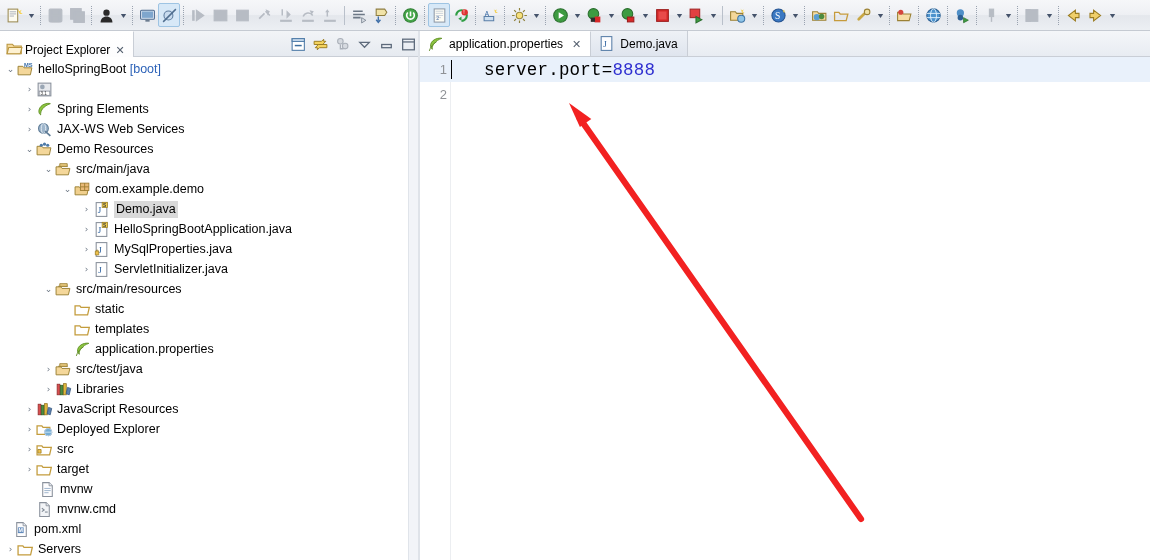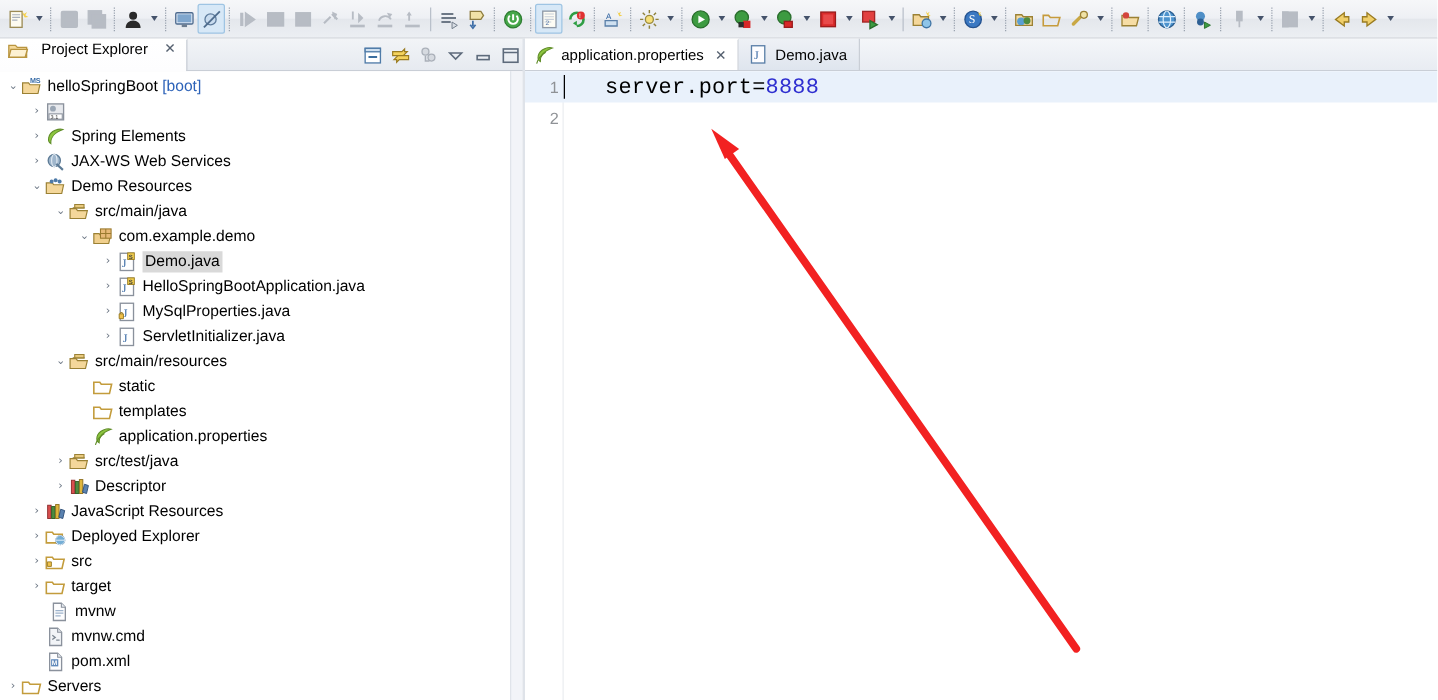--- a/index.html
+++ b/index.html
@@ -43,21 +43,21 @@
     position: absolute; left: 0; top: 31px; width: 420px; height: 529px;
     background: #ffffff;
   }
   .view-tabbar {
     position: relative; height: 26px;
     background: linear-gradient(to bottom,#f2f4f7,#e6eaf0);
     border-bottom: 1px solid #c9ced6;
     display: flex; align-items: stretch;
   }
   .view-tab {
-    display: flex; align-items: flex-start; gap: 10px;
+    display: flex; align-items: flex-end; gap: 2px;
     padding: 0 8px 0 6px; height: 26px;
     background: linear-gradient(to bottom,#ffffff,#fdfdfe);
     border-right: 1px solid #c9ced6;
     border-top: 1px solid #ffffff;
     font-size: 12px; color: #000;
   }
   .view-tab .close { font-size: 11px; color:#55606f; margin-left: 3px; }
   .view-tools {
     position: absolute; right: 2px; top: 0; height: 26px;
     display: flex; align-items: center; gap: 2px;
@@ -726,21 +726,21 @@
         <div class="trow" style="padding-left:42px">
           <span class="twist">›</span>
           <span class="ticon">
             <svg class="icn" viewBox="0 0 16 16" style="width:17px">
               <rect x="2" y="3" width="2.6" height="10" fill="#d94f4f" stroke="#8e2b2b" stroke-width="0.7"></rect>
               <rect x="5" y="4" width="2.6" height="9" fill="#4d8b3f" stroke="#2f5c24" stroke-width="0.7"></rect>
               <rect x="8" y="2.5" width="2.6" height="10.5" fill="#e0b73c" stroke="#8e6f1d" stroke-width="0.7"></rect>
               <path d="M11.8 6 l3 1 -1.4 6 -3 -1z" fill="#5a82b0" stroke="#2f5079" stroke-width="0.7"></path>
             </svg>
           </span>
-          <span class="tlabel">Descriptor</span>
+          <span class="tlabel">Libraries</span>
         </div>
         <div class="trow" style="padding-left:23px">
           <span class="twist">›</span>
           <span class="ticon">
             <svg class="icn" viewBox="0 0 16 16" style="width:17px">
               <rect x="2" y="3" width="2.6" height="10" fill="#d94f4f" stroke="#8e2b2b" stroke-width="0.7"></rect>
               <rect x="5" y="4" width="2.6" height="9" fill="#4d8b3f" stroke="#2f5c24" stroke-width="0.7"></rect>
               <rect x="8" y="2.5" width="2.6" height="10.5" fill="#e0b73c" stroke="#8e6f1d" stroke-width="0.7"></rect>
               <path d="M11.8 6 l3 1 -1.4 6 -3 -1z" fill="#5a82b0" stroke="#2f5079" stroke-width="0.7"></path>
             </svg>
@@ -793,21 +793,21 @@
           <span class="ticon">
             <svg class="icn" viewBox="0 0 16 16" style="width:17px">
               <path d="M3.5 1.5 h6 l3 3 v10 h-9z" fill="#f2f4f7" stroke="#8a919c"></path>
               <path d="M9.5 1.5 v3 h3" fill="#e2e6ec" stroke="#8a919c" stroke-width="0.8"></path>
               <path d="M5.5 10 l2.2-1.6 -2.2-1.6" fill="none" stroke="#7e8893" stroke-width="1"></path>
               <path d="M8.4 10.4 h2.6" stroke="#7e8893" stroke-width="1"></path>
             </svg>
           </span>
           <span class="tlabel">mvnw.cmd</span>
         </div>
-        <div class="trow" style="padding-left:23px">
+        <div class="trow" style="">
           <span class="twist none"></span>
           <span class="ticon">
             <svg class="icn" viewBox="0 0 16 16" style="width:17px">
               <path d="M3.5 1.5 h6 l3 3 v10 h-9z" fill="#fdfdfe" stroke="#8a919c"></path>
               <path d="M9.5 1.5 v3 h3" fill="#e8edf3" stroke="#8a919c" stroke-width="0.8"></path>
               <rect x="4.6" y="6" width="5.4" height="5.4" fill="#6089bb"></rect>
               <text x="5.1" y="10.5" font-size="5" font-weight="bold" fill="#fff">M</text>
             </svg>
           </span>
           <span class="tlabel">pom.xml</span>

